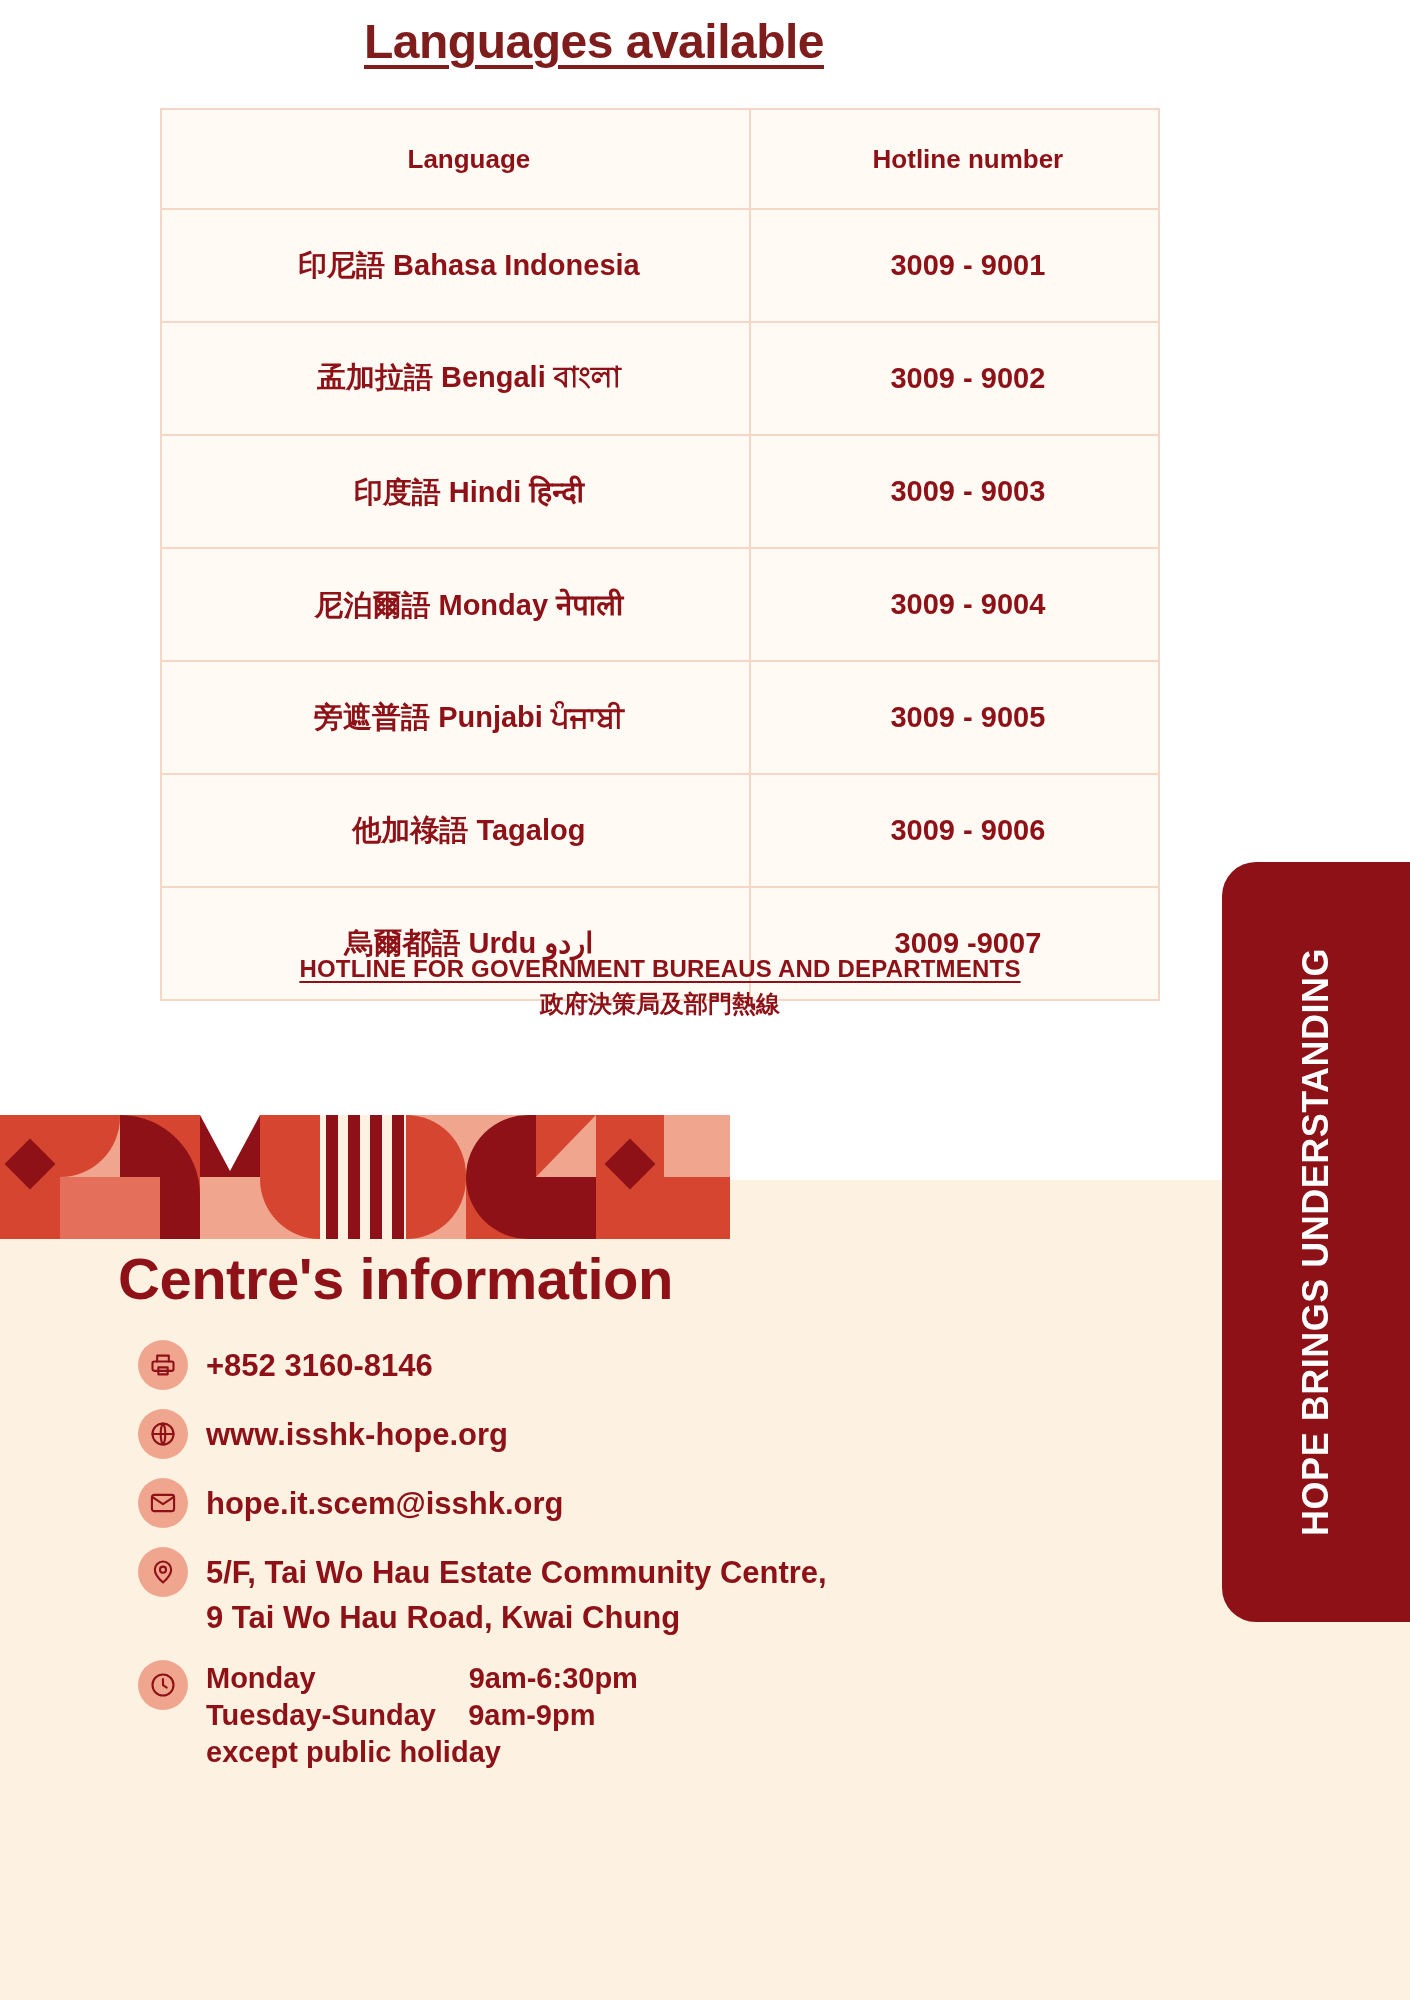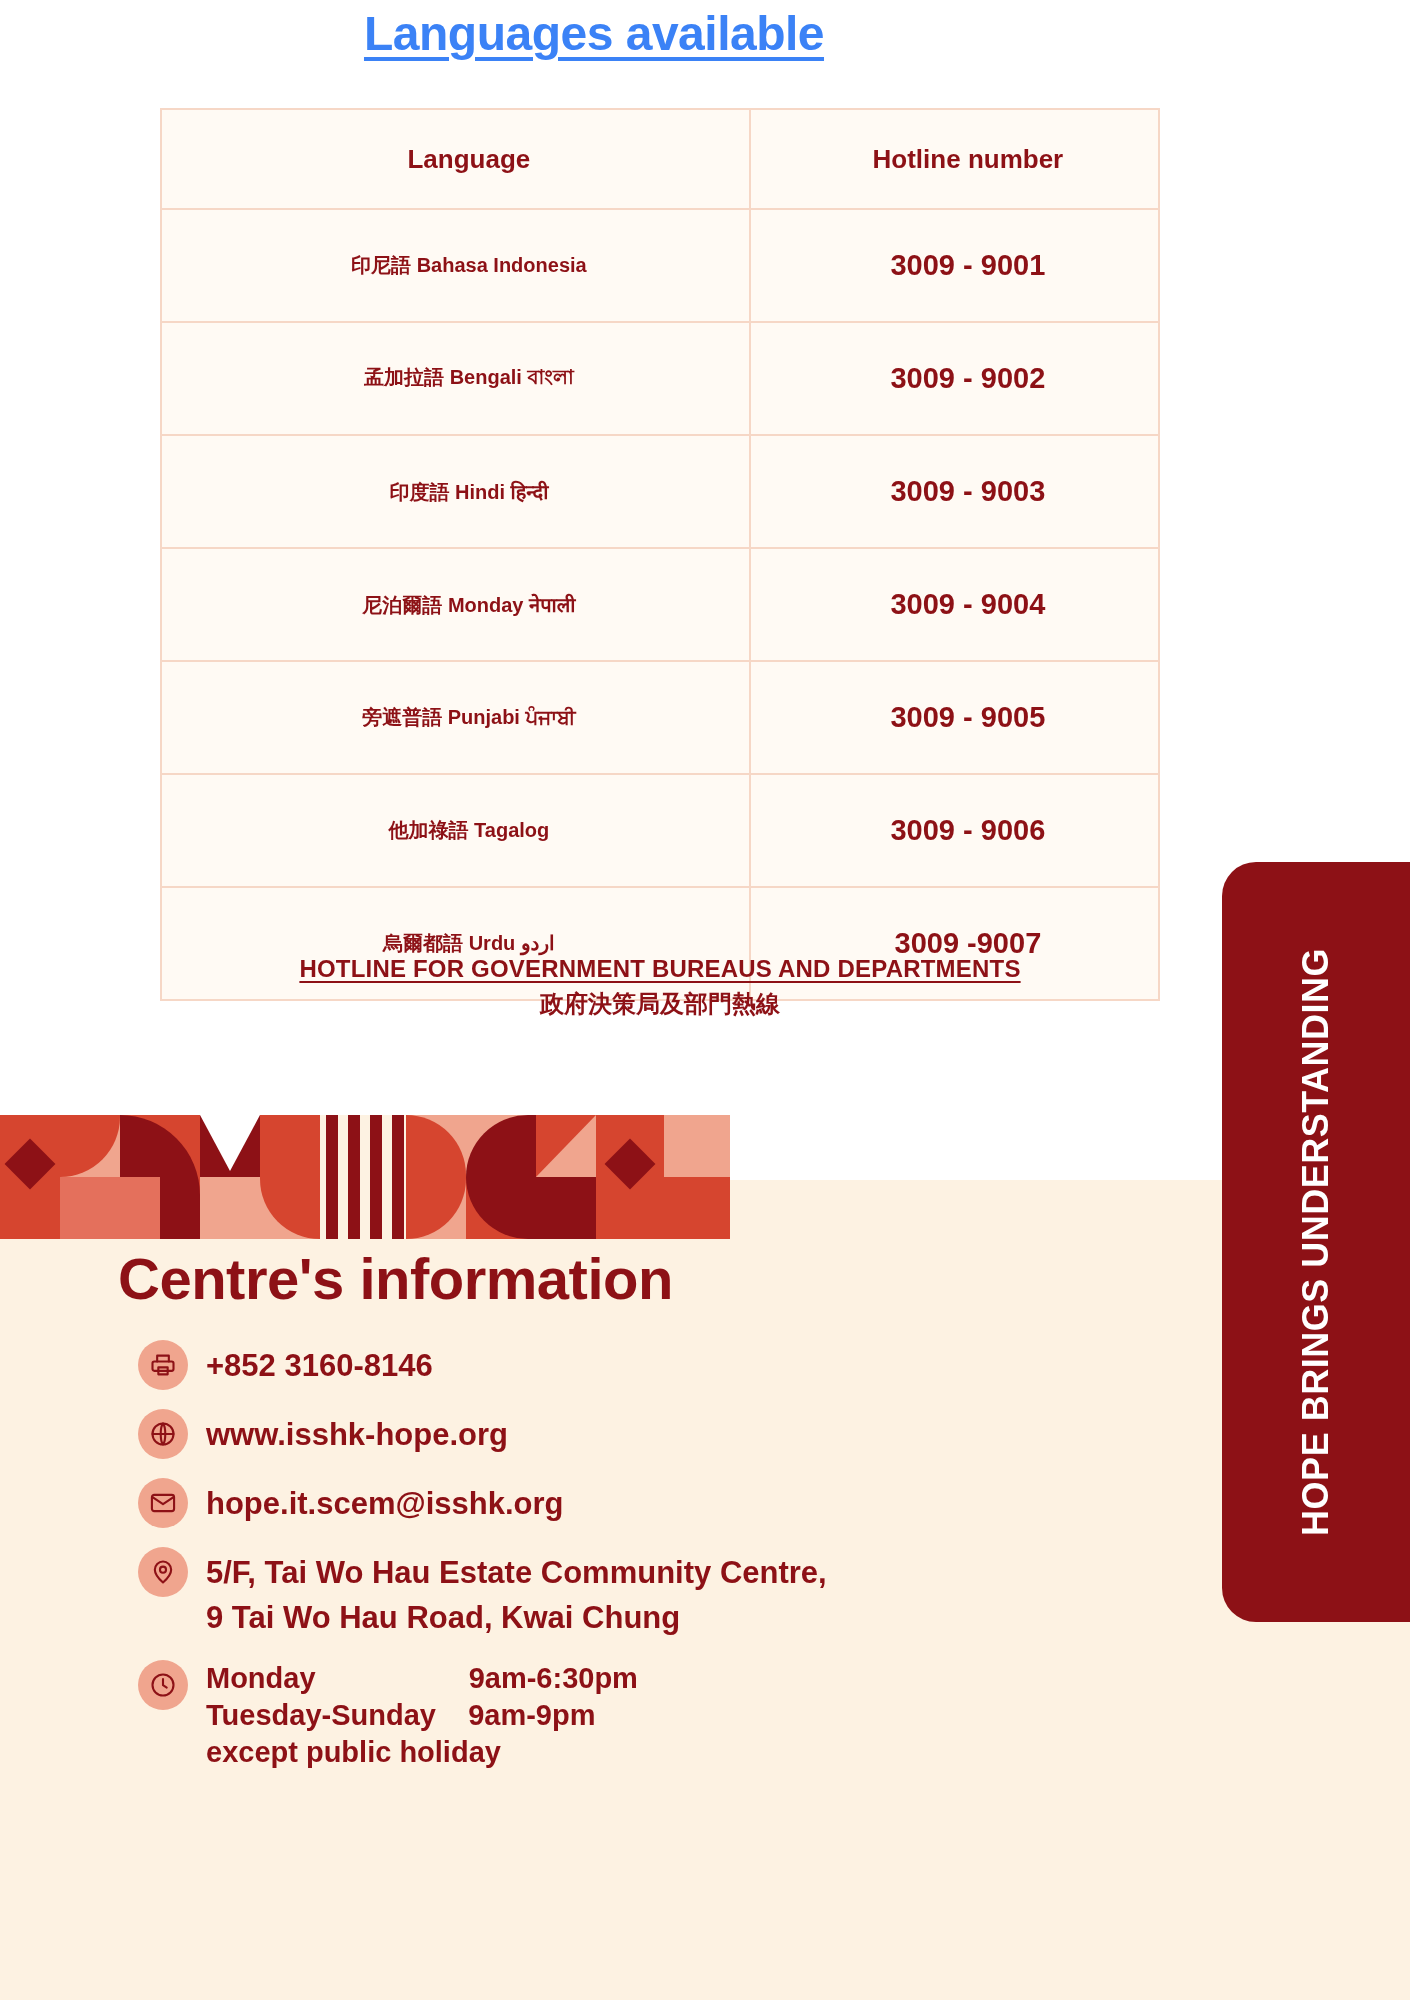--- a/index.html
+++ b/index.html
@@ -13,27 +13,27 @@
     position: relative;
     width: 1410px;
     height: 2000px;
     overflow: hidden;
     background: #ffffff;
   }
 
   
   .title {
     position: absolute;
-    top: 6px;
+    top: 14px;
     left: 0;
     width: 1180px;
     text-align: center;
     font-size: 48px;
     font-weight: bold;
-    color: #3b82f6;
+    color: #7f1d1d;
     text-decoration: underline;
     text-underline-offset: 7px;
     text-decoration-thickness: 4px;
     letter-spacing: -0.5px;
     padding-left: 8px;
   }
 
   
   .lang-table {
     position: absolute;
@@ -46,21 +46,21 @@
   .lang-table td {
     border: 2px solid #f6d7c6;
     color: #8d1116;
     text-align: center;
     font-weight: bold;
     height: 113px;
     vertical-align: middle;
     padding-left: 27px;
   }
   .lang-table tr:first-child td { height: 100px; font-size: 26px; }
-  .lang-table td.lang { width: 590px; font-size: 20px; }
+  .lang-table td.lang { width: 590px; font-size: 29px; }
   .lang-table td.num  { width: 410px; font-size: 29px; }
 
   
   .gov {
     position: absolute;
     top: 955px;
     left: 160px;
     width: 1000px;
     text-align: center;
   }

